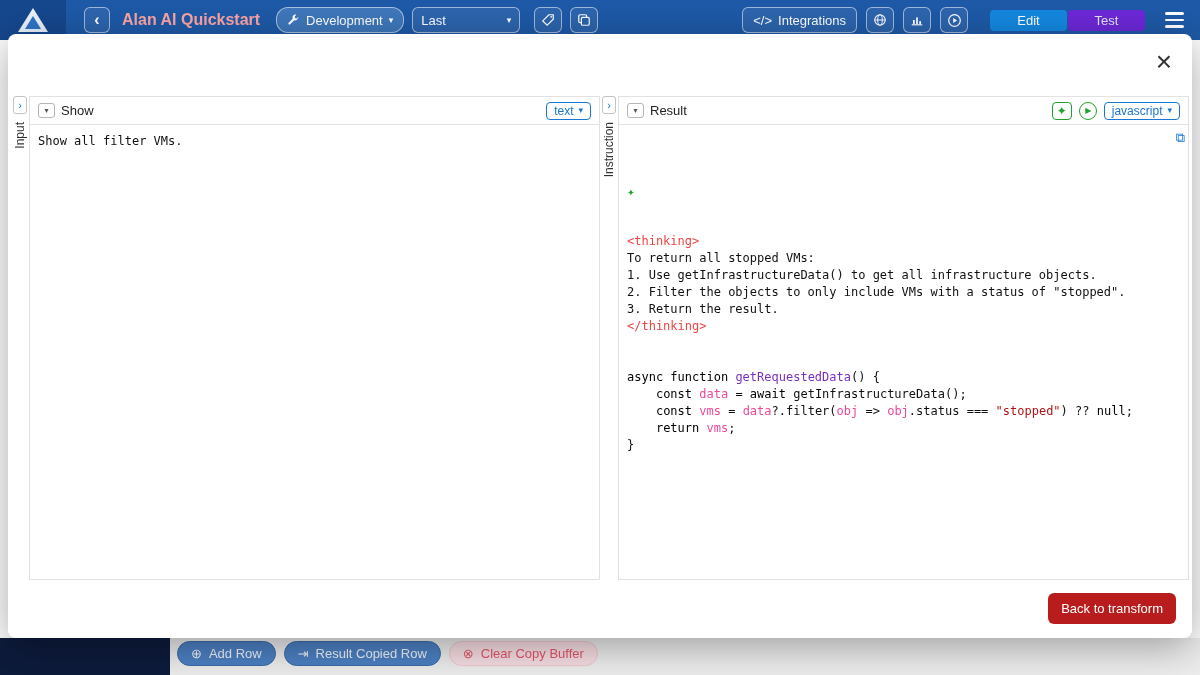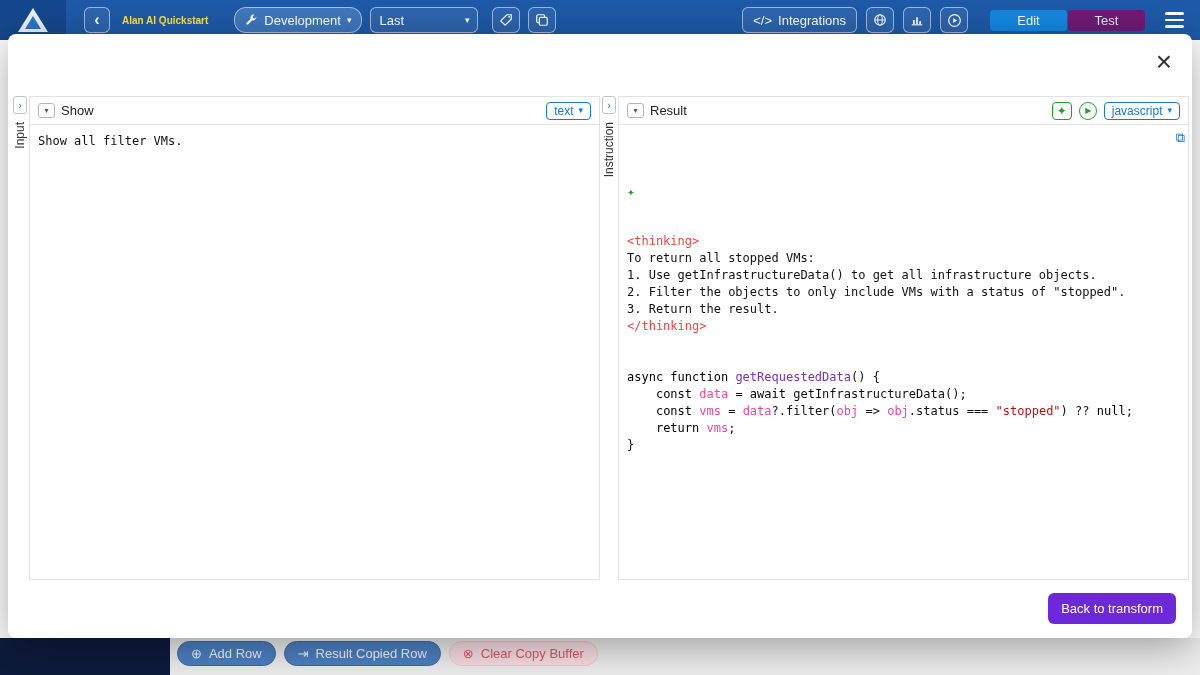--- a/index.html
+++ b/index.html
@@ -8,32 +8,32 @@
   button { font-family:inherit; background:none; border:none; padding:0; cursor:pointer; }
 
   
   .topbar { position:absolute; top:0; left:0; width:1200px; height:40px; background:#1e5aa8; display:flex; align-items:center; z-index:1; }
   .logo { width:66px; height:40px; background:#16488e; display:flex; align-items:center; justify-content:center; }
   .logo-tri { position:relative; width:0; height:0; border-left:15px solid transparent; border-right:15px solid transparent; border-bottom:24px solid #eaf2fc; }
   .logo-tri::after { content:""; position:absolute; left:-8px; top:8px; border-left:8px solid transparent; border-right:8px solid transparent; border-bottom:13px solid #2f74c8; }
   .tb-btn { display:flex; align-items:center; justify-content:center; gap:6px; height:26px; border:1px solid rgba(255,255,255,.55); border-radius:6px; color:#fff; background:rgba(255,255,255,.07); font-size:13px; }
   .icon-sq { width:28px; }
   .back { margin-left:18px; width:26px; font-size:16px; font-weight:bold; }
-  .tb-title { margin-left:12px; color:#fde047; font-size:10px; font-weight:bold; white-space:nowrap; }
-  .dev-btn { margin-left:26px; padding:0 10px; background:#3f78bc;border-radius:12px; }
+  .tb-title { margin-left:12px; color:#fca5a5; font-size:16px; font-weight:bold; white-space:nowrap; }
+  .dev-btn { margin-left:16px; padding:0 10px; background:#3f78bc;border-radius:12px; }
   .tb-select { margin-left:8px; width:108px; padding:0 8px; justify-content:space-between; }
   .tb-ico { display:flex; }
   .caret { font-size:9px; line-height:1; }
   .tb-right { margin-left:auto; display:flex; align-items:center; }
   .integrations { padding:0 10px; }
   .tb-right > * { margin-left:9px; }
   .tabs { display:flex; margin-left:22px; }
   .tab { width:77px; height:21px; display:flex; align-items:center; justify-content:center; font-size:13px; color:#fff; border-radius:4px; }
   .tab-edit { background:#1488e0; }
-  .tab-test { background:#701a75; color:#dfe9f7; margin-left:1px; }
+  .tab-test { background:#6d28d9; color:#dfe9f7; margin-left:1px; }
   .burger { margin-left:20px; margin-right:16px; display:flex; flex-direction:column; gap:4px; }
   .burger i { display:block; width:19px; height:2.5px; background:#fff; border-radius:2px; }
 
   
   .modal { position:absolute; left:8px; top:34px; width:1184px; height:604px; background:#fff; border-radius:8px; box-shadow:0 8px 40px rgba(0,0,0,.35); z-index:5; }
   .close-btn { position:absolute; top:14px; right:20px; font-size:28px; line-height:1; color:#333; }
   .panels { position:absolute; top:62px; left:3px; right:3px; bottom:58px; display:flex; }
   .rail { width:18px; display:flex; flex-direction:column; align-items:center; flex:0 0 18px; }
   .collapse-btn { width:14px; height:18px; border:1px solid #c3c3c3; border-radius:3px; color:#1976d2; font-size:11px; line-height:1; display:flex; align-items:center; justify-content:center; background:#fff; }
   .vlabel { writing-mode:vertical-rl; transform:rotate(180deg); font-size:12px; color:#333; margin-top:8px; }
@@ -49,21 +49,21 @@
   .panel-content { flex:1; padding:8px; font-family:"DejaVu Sans Mono", monospace; font-size:12px; line-height:17px; color:#111; position:relative; overflow:hidden; white-space:pre; }
   .copy-float { position:absolute; top:4px; right:3px; color:#1976d2; font-size:13px; }
   .code-sparkle { color:#1fa32c; font-size:13px; line-height:15px; }
   .code-line { white-space:pre; }
   .tok-plain { color:#111; }
   .tok-tag { color:#ef4444; }
   .tok-kw { color:#000000; }
   .tok-var { color:#ec4899; }
   .tok-fn { color:#7b2fbe; }
   .tok-str { color:#b01515; }
-  .back-btn { position:absolute; right:16px; bottom:14px; background:#6d28d9; color:#fff; font-size:13px; padding:8px 13px; border-radius:6px; }
+  .back-btn { position:absolute; right:16px; bottom:14px; background:#b91c1c; color:#fff; font-size:13px; padding:8px 13px; border-radius:6px; }
 
   
   .footer { position:absolute; left:0; top:638px; width:1200px; height:37px; background:#ededed; display:flex; align-items:flex-start; z-index:0; }
   .footer-navy { width:170px; height:37px; background:#0d1b3c; flex:0 0 170px; }
   .footer-btns { display:flex; gap:8px; margin:3px 0 0 7px; }
   .f-btn { height:25px; display:flex; align-items:center; gap:7px; padding:0 13px; border-radius:13px; font-size:13px; }
   .f-blue { background:#4c80c2; border:1px solid #3a6cab; color:#eef3fa; }
   .f-pink { background:#f7dee3; border:1px solid #f0c8d0; color:#e2556a; }
   .f-icon { font-size:13px; line-height:1; }
 </style>

